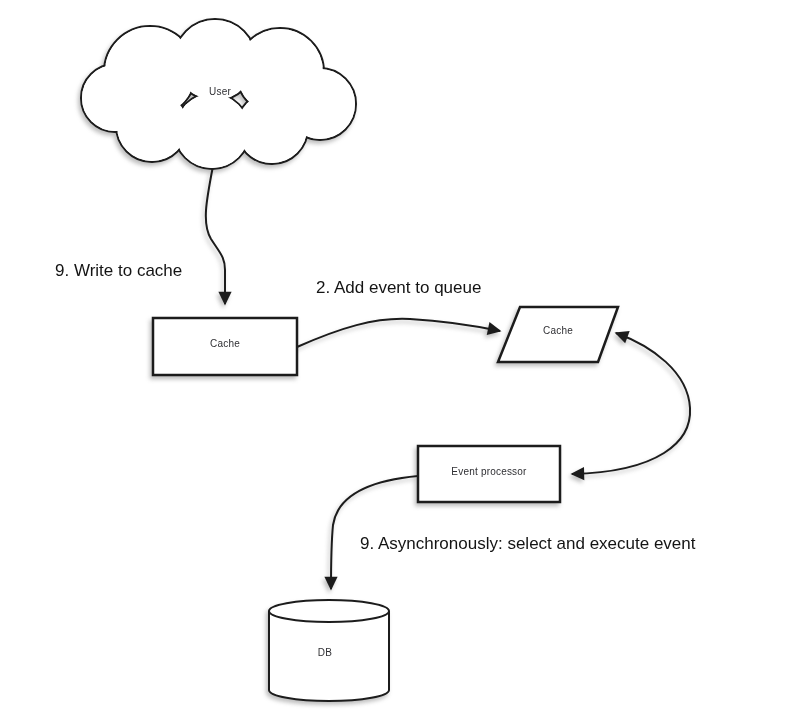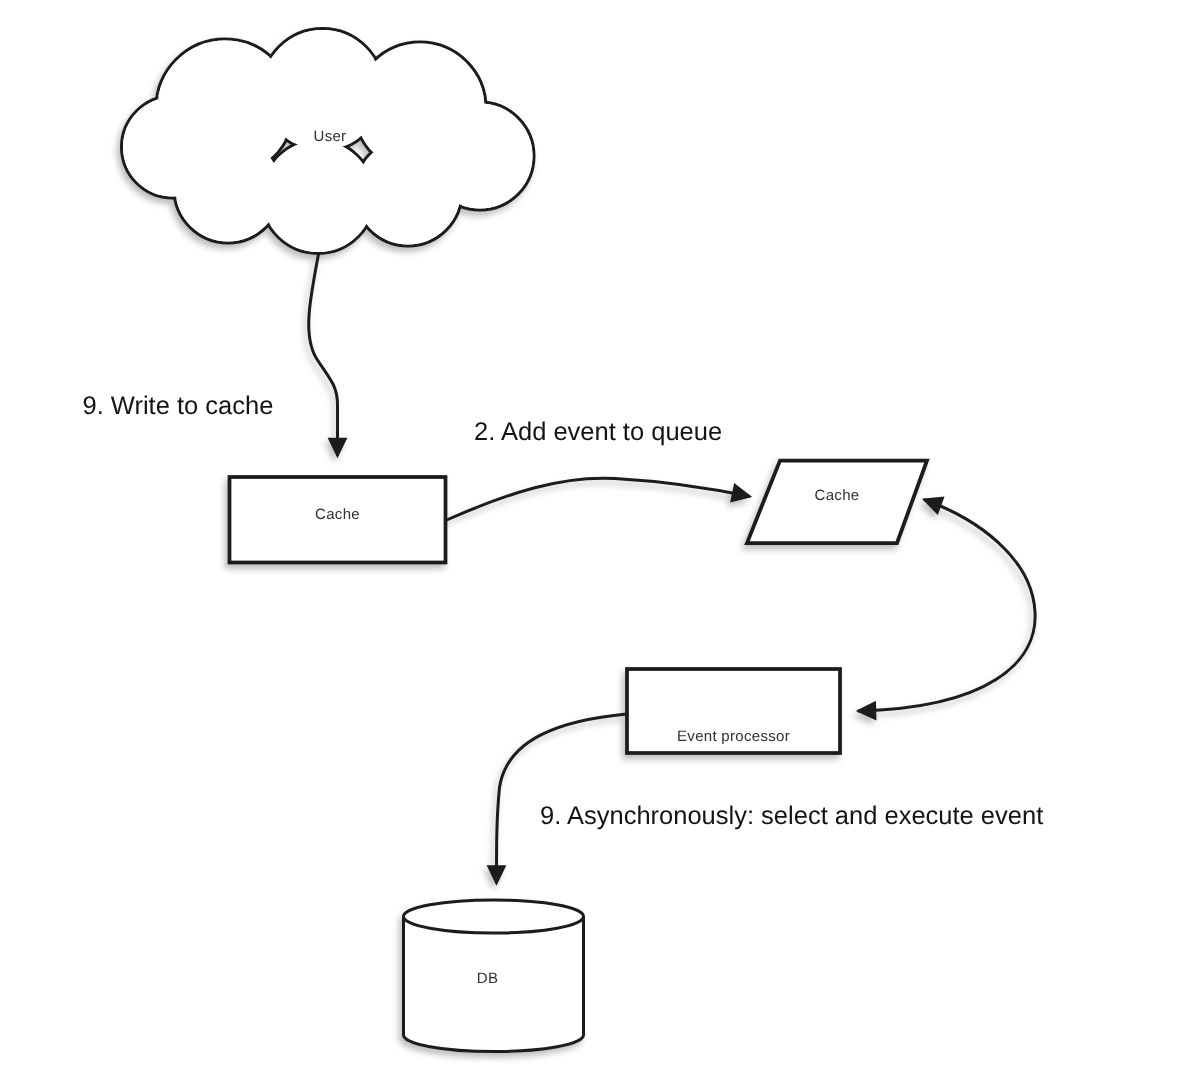--- a/index.html
+++ b/index.html
@@ -89,20 +89,20 @@
       <g>
         <path d="M269,611 L269,690 A60,11 0 0 0 389,690 L389,611" fill="#ffffff" stroke="#1c1c1c" stroke-width="2"></path>
         <ellipse cx="329" cy="611" rx="60" ry="11" fill="#ffffff" stroke="#1c1c1c" stroke-width="2"></ellipse>
       </g>
     </g>
   </svg>
 
   <div class="node-label" style="left:150px; top:86px; width:140px;">User</div>
   <div class="node-label" style="left:153px; top:338px; width:144px;">Cache</div>
   <div class="node-label" style="left:500px; top:325px; width:116px;">Cache</div>
-  <div class="node-label" style="left:418px; top:466px; width:142px;margin-top:20px;">Event processor</div>
+  <div class="node-label" style="left:418px; top:466px; width:142px;">Event processor</div>
   <div class="node-label" style="left:269px; top:647px; width:112px;">DB</div>
 
   <div class="step-label" style="left:55px; top:261px;">9. Write to cache</div>
   <div class="step-label" style="left:316px; top:278px;">2. Add event to queue</div>
   <div class="step-label" style="left:360px; top:534px;">9. Asynchronously: select and execute event</div>
 
 </div>
 
 </body></html>

